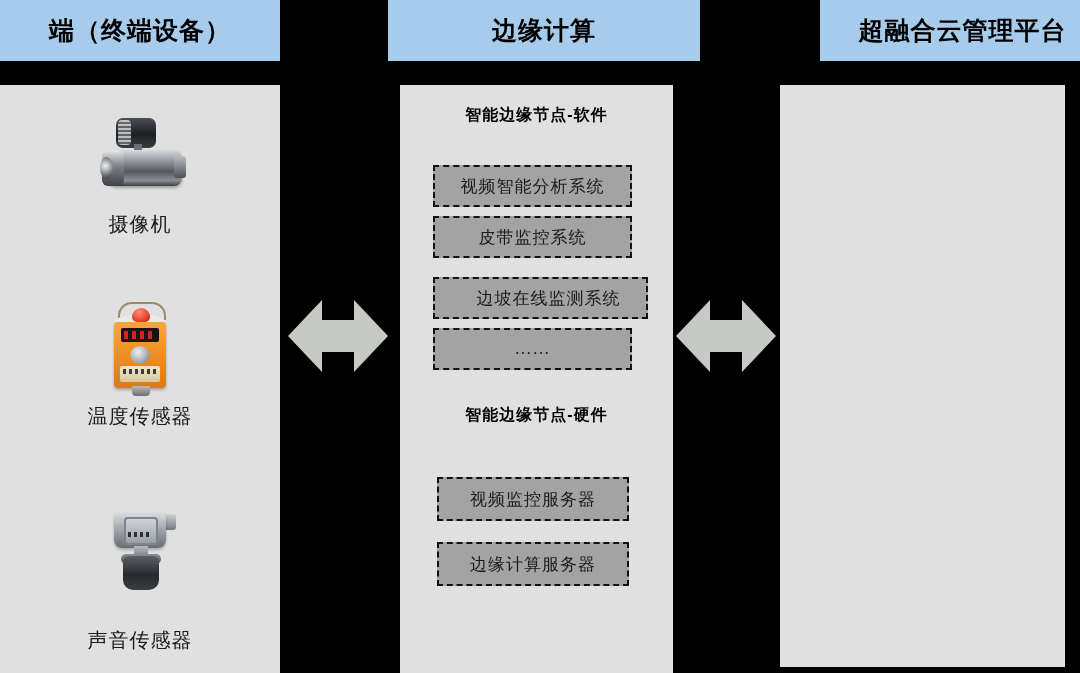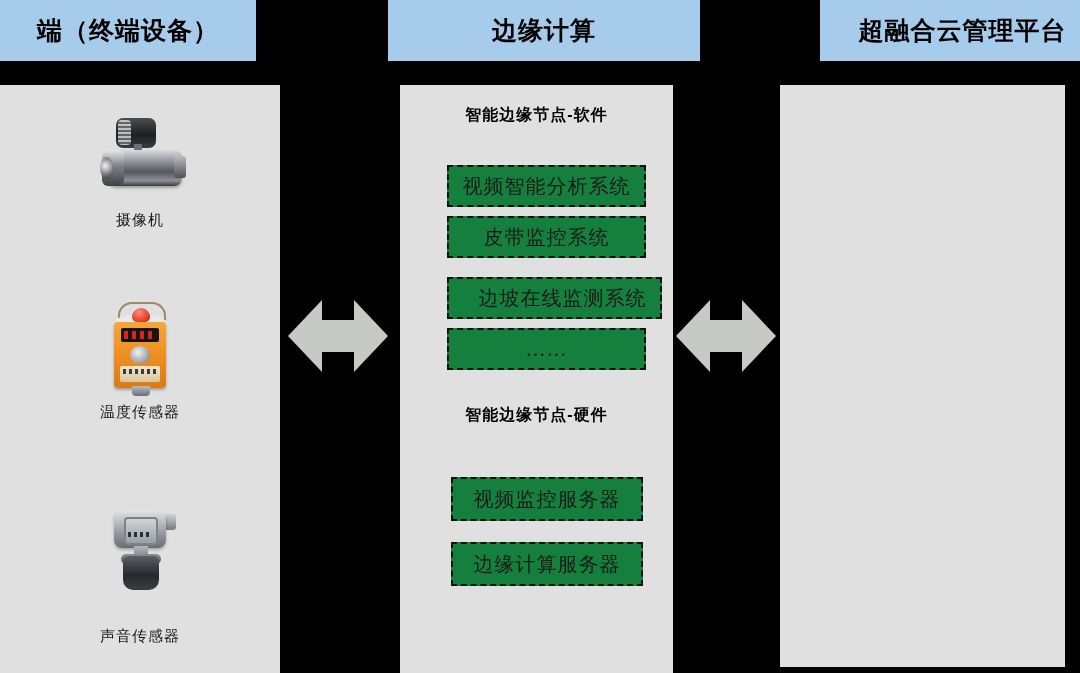--- a/index.html
+++ b/index.html
@@ -15,41 +15,41 @@
   
   .col-header{
     position:absolute;
     height:61px;
     background:#a6cbeb;
     display:flex;align-items:center;justify-content:center;
     color:#000;
     font-size:25px;font-weight:bold;
     letter-spacing:1px;
   }
-  #hdr-left   {left:0px;   top:0px; width:256px;}
+  #hdr-left   {left:0px;   top:0px; width:280px;}
   #hdr-middle {left:388px; top:0px; width:312px;}
   #hdr-right  {left:820px; top:0px; width:285px;}
 
   
   .panel{position:absolute;background:#e0e0e0;}
   #panel-left   {left:0px;   top:85px; width:280px; height:588px;}
   #panel-middle {left:400px; top:85px; width:273px; height:588px;}
   #panel-right  {left:780px; top:85px; width:285px; height:582px;}
 
   
   .device{
     position:absolute;left:0;width:280px;
     display:flex;flex-direction:column;align-items:center;
   }
   #device-0{top:100px;}
   #device-1{top:292px;}
   #device-2{top:492px;gap:24px;}
   .device-art{width:120px;height:105px;position:relative;}
   .device-label{
-    margin-top:6px;font-size:15px;color:#1a1a1a;
+    margin-top:6px;font-size:20px;color:#1a1a1a;
     font-family:"Liberation Serif","DejaVu Serif",serif;
     letter-spacing:1px;
   }
 
   
   .cam-body{
     position:absolute;left:28px;top:50px;width:74px;height:36px;border-radius:8px;
     background:linear-gradient(180deg,#d9dade 0%,#9a9da4 28%,#55585e 60%,#8b8e94 85%,#3a3c41 100%);
     box-shadow:0 2px 3px rgba(0,0,0,.3);
   }
@@ -161,26 +161,25 @@
   .mid-title{
     position:absolute;width:273px;text-align:center;
     font-size:16px;font-weight:bold;color:#000;letter-spacing:1px;
   }
   #mid-title-sw{left:400px;top:105px;}
   #mid-title-hw{left:400px;top:405px;}
 
   .dashbox{
     position:absolute;
     border:2px dashed #111111;
-    background:#15803d;
+    background:#a3a3a3;
     display:flex;align-items:center;justify-content:center;
-    font-size:20px;color:#1a1a1a;
+    font-size:17px;color:#1a1a1a;
     font-family:"Liberation Serif","DejaVu Serif",serif;
     letter-spacing:1px;
-    margin-left:14px;
   }
   #sw-box-0{left:433px;top:165px;width:195px;height:38px;}
   #sw-box-1{left:433px;top:216px;width:195px;height:38px;}
   #sw-box-2{left:433px;top:277px;width:195px;height:38px;padding-left:16px;}
   #sw-box-3{left:433px;top:328px;width:195px;height:38px;}
   #hw-box-0{left:437px;top:477px;width:188px;height:40px;font-family:Liberation Mono, monospace;}
   #hw-box-1{left:437px;top:542px;width:188px;height:40px;}
 </style>
 </head>
 <body>

